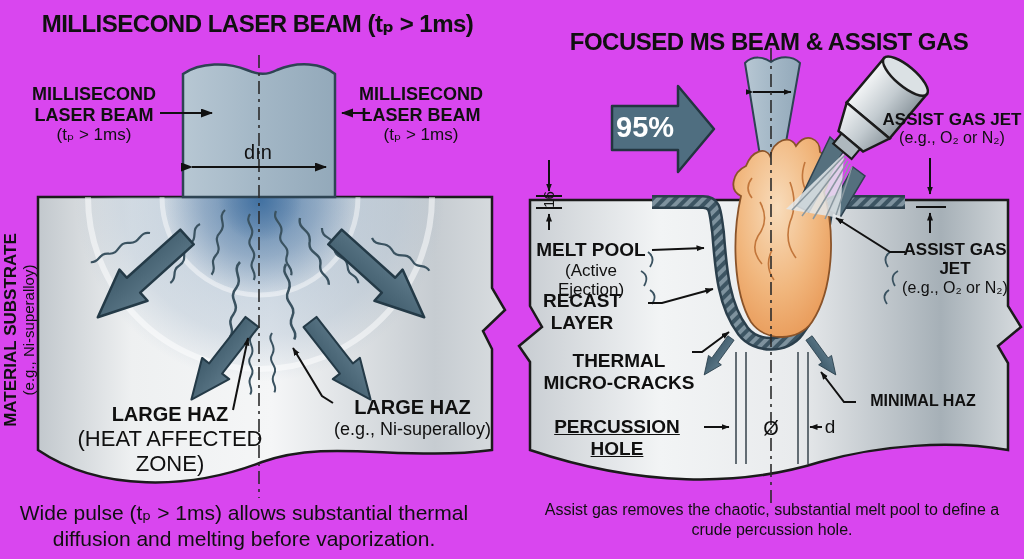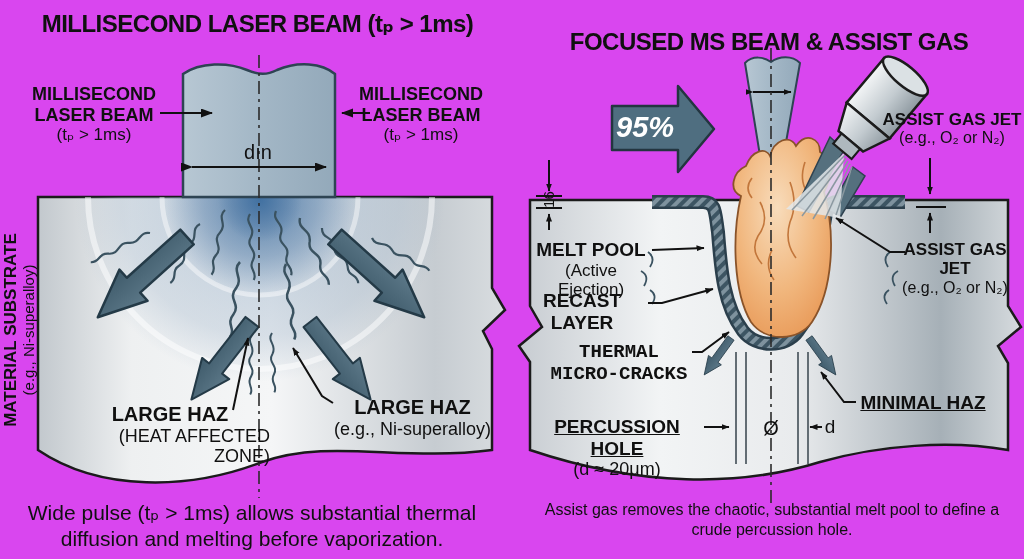--- a/index.html
+++ b/index.html
@@ -3,21 +3,21 @@
 <meta charset="utf-8">
 <style>
   html,body{margin:0;padding:0;background:#fff;}
   #stage{position:relative;width:1024px;height:559px;background:#d946ef;overflow:hidden;
          font-family:"Liberation Sans","DejaVu Sans",sans-serif;color:#111;}
   svg{position:absolute;left:0;top:0;}
   .lbl{position:absolute;text-align:center;line-height:1.14;color:#101010;}
   .b{font-weight:bold;}
   .title{font-weight:bold;letter-spacing:-0.5px;}
   .rot{transform:rotate(-90deg);}
-  .white{color:#fff;font-style:italic;}
+  .white{color:#fff;}
 </style>
 </head>
 <body>
 
 <div id="stage">
 
 <svg width="1024" height="559" viewBox="0 0 1024 559">
   <defs>
     <marker id="ah" markerWidth="10" markerHeight="8" refX="7.5" refY="3" orient="auto" markerUnits="userSpaceOnUse">
       <path d="M0,0 L8,3 L0,6 Z" fill="#111"></path>
@@ -230,29 +230,29 @@
 
 <div class="lbl" style="left:228px;top:141px;width:60px;font-size:20px;">dın</div>
 
 <div class="lbl rot" style="left:-113px;top:309px;width:270px;height:42px;">
   <div class="b" style="font-size:17px;">MATERIAL SUBSTRATE</div>
   <div style="font-size:15px;">(e.g., Ni-superalloy)</div>
 </div>
 
 <div class="lbl" style="left:70px;top:403px;width:200px;">
   <div class="b" style="font-size:20px;">LARGE HAZ</div>
-  <div style="font-size:18px;text-align:right;">(HEAT AFFECTED ZONE)</div>
+  <div style="font-size:22px;">(HEAT AFFECTED ZONE)</div>
 </div>
 
 <div class="lbl" style="left:325px;top:396px;width:175px;">
   <div class="b" style="font-size:20px;">LARGE HAZ</div>
   <div style="font-size:18px;">(e.g., Ni-superalloy)</div>
 </div>
 
-<div class="lbl" style="left:12px;top:500px;width:480px;font-size:21px;line-height:1.22;">Wide pulse (tₚ &gt; 1ms) allows substantial thermal diffusion and melting before vaporization.</div>
+<div class="lbl" style="left:4px;top:500px;width:480px;font-size:21px;line-height:1.22;">Wide pulse (tₚ &gt; 1ms) allows substantial thermal diffusion and melting before vaporization.</div>
 
 <div class="lbl title" style="left:520px;top:28px;width:498px;font-size:24px;">FOCUSED MS BEAM &amp; ASSIST GAS</div>
 
 <div class="lbl b white" style="left:616px;top:111px;width:58px;font-size:29px;">95%</div>
 
 <div class="lbl" style="left:882px;top:110px;width:140px;">
   <div class="b" style="font-size:17px;">ASSIST GAS JET</div>
   <div style="font-size:16px;">(e.g., O₂ or N₂)</div>
 </div>
 
@@ -263,31 +263,30 @@
 
 <div class="lbl" style="left:532px;top:239px;width:118px;">
   <div class="b" style="font-size:19px;">MELT POOL</div>
   <div style="font-size:17px;">(Active Ejection)</div>
 </div>
 
 <div class="lbl" style="left:518px;top:290px;width:128px;">
   <div class="b" style="font-size:19px;">RECAST LAYER</div>
 </div>
 
-<div class="lbl" style="left:540px;top:342px;width:158px;font-family:Liberation Mono, monospace;">
+<div class="lbl" style="left:540px;top:350px;width:158px;">
   <div class="b" style="font-size:19px;">THERMAL</div>
   <div class="b" style="font-size:19px;">MICRO-CRACKS</div>
 </div>
 
 <div class="lbl" style="left:532px;top:416px;width:170px;">
   <div class="b" style="font-size:19px;text-decoration:underline;">PERCUSSION HOLE</div>
-  <div style="font-size:18px;">(d ≈ 20μm)</div>
-</div>
-
-<div class="lbl b" style="left:858px;top:392px;width:130px;font-size:19px;text-decoration:underline;">MINIMAL HAZ</div>
+</div>
+
+<div class="lbl b" style="left:858px;top:392px;width:130px;font-size:16px;">MINIMAL HAZ</div>
 
 <div class="lbl" style="left:761px;top:417px;width:20px;font-size:20px;">Ø</div>
 <div class="lbl" style="left:822px;top:416px;width:16px;font-size:19px;">d</div>
 <div class="lbl rot" style="left:538px;top:191px;width:22px;font-size:15px;">16</div>
 
 <div class="lbl" style="left:528px;top:500px;width:488px;font-size:16px;line-height:1.22;">Assist gas removes the chaotic, substantial melt pool to define a crude percussion hole.</div>
 
 </div>
 
 </body></html>

